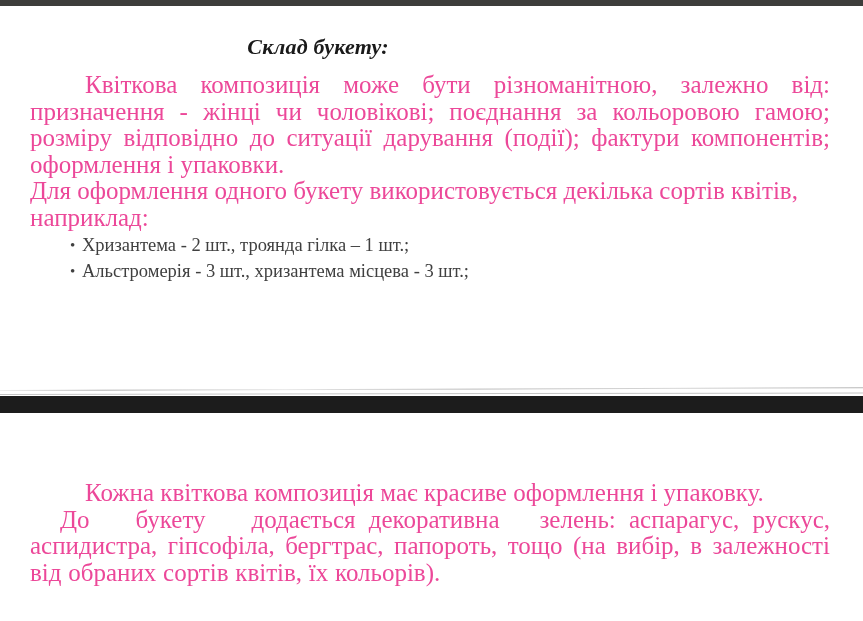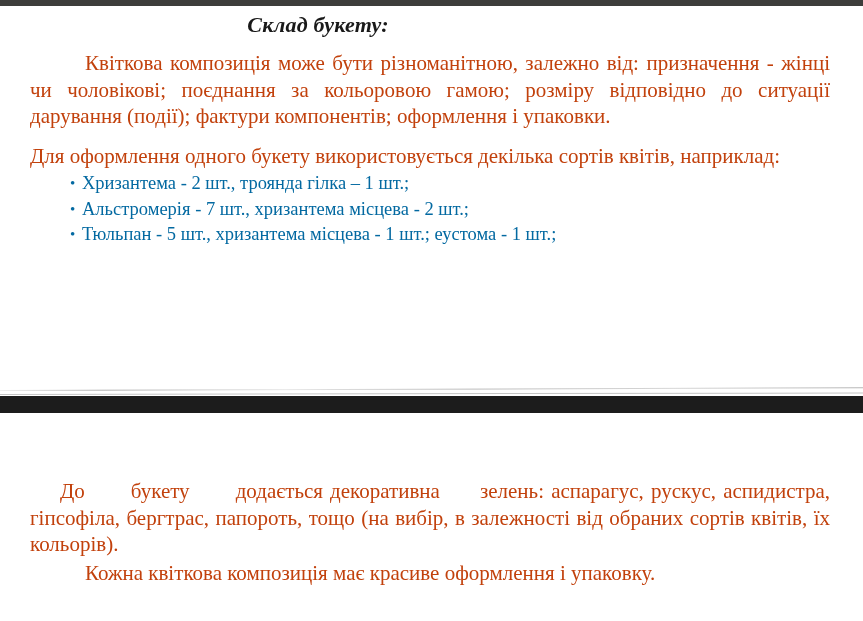--- a/index.html
+++ b/index.html
@@ -65,21 +65,21 @@
     left: 0;
     top: 8px;
     width: 863px;
     height: 17px;
     background: #1c1c1c;
   }
 
   
   .doc {
     position: absolute;
-    top: 2px;
+    top: 24px;
     left: 0;
     width: 706px;
   }
 
   .doc-title {
     text-align: center;
     font-style: italic;
     font-size: 22px;
     line-height: 30px;
     letter-spacing: 0.2px;
@@ -88,46 +88,46 @@
     color: #191919;
   }
 
   .textblock {
     position: absolute;
     left: 30px;
     width: 800px;
   }
 
   .para {
-    font-size: 21px;
+    font-size: 25px;
     line-height: 26.5px;
     text-align: justify;
     text-justify: inter-word;
     margin: 0;
-    color: #c2410c;
+    color: #ec4899;
   }
   .para.indented {
     text-indent: 55px;
   }
   .para.flush {
     text-align: left;
   }
 
   .bullets {
     list-style: none;
     margin: 0;
     padding: 0;
   }
   .bullets li {
     font-size: 18.5px;
     line-height: 25.5px;
     padding-left: 52px;
     position: relative;
     white-space: nowrap;
-    color: #0369a1;
+    color: #404040;
   }
   .bullets li::before {
     content: "\2022";
     position: absolute;
     left: 40px;
     top: 0;
     font-size: 15px;
     line-height: 25.5px;
   }
 
@@ -145,35 +145,34 @@
 <div class="scan-edge-top"></div>
 
 <div class="doc">
 
   <h1 class="doc-title">Склад букету:</h1>
 
   <div class="textblock" style="top:48px;">
 
     <p class="para indented">Квіткова композиція може бути різноманітною, залежно від: призначення - жінці чи чоловікові; поєднання за кольоровою гамою; розміру відповідно до ситуації дарування (події); фактури компонентів; оформлення і упаковки.</p>
 
-    <p class="para flush" style="margin-top:13px;">Для оформлення одного букету використовується декілька сортів квітів, наприклад:</p>
+    <p class="para flush" style="margin-top:0;">Для оформлення одного букету використовується декілька сортів квітів, наприклад:</p>
 
     <ul class="bullets" id="bullet-list" style="margin-top:2px;">
         <li><span>Хризантема - 2 шт., троянда гілка – 1 шт.;</span></li>
-        <li><span>Альстромерія - 7 шт., хризантема місцева - 2 шт.;</span></li>
-        <li><span>Тюльпан - 5 шт., хризантема місцева - 1 шт.; еустома - 1 шт.;</span></li>
+        <li><span>Альстромерія - 3 шт., хризантема місцева - 3 шт.;</span></li>
       </ul>
   </div>
 </div>
 
 <div class="page-break">
   <div class="hairline"></div>
   <div class="hairline2"></div>
   <div class="blackbar"></div>
 </div>
 
 <div class="textblock" style="top:478px;">
+  <p class="para flush" style="text-indent:55px; margin-top:2px;">Кожна квіткова композиція має красиве оформлення і упаковку.</p>
+
   <p class="para wide-spaced" id="bottom-para">
     <span class="sp-sm"></span><span>До</span><span class="sp-lg"></span><span>букету</span><span class="sp-lg"></span><span>додається декоративна</span><span class="sp-md"></span><span>зелень: аспарагус, рускус, аспидистра, гіпсофіла, бергтрас, папороть, тощо (на вибір, в залежності від обраних сортів квітів, їх кольорів).</span>
   </p>
-
-  <p class="para flush" style="text-indent:55px; margin-top:2px;">Кожна квіткова композиція має красиве оформлення і упаковку.</p>
 </div>
 
 </body></html>

